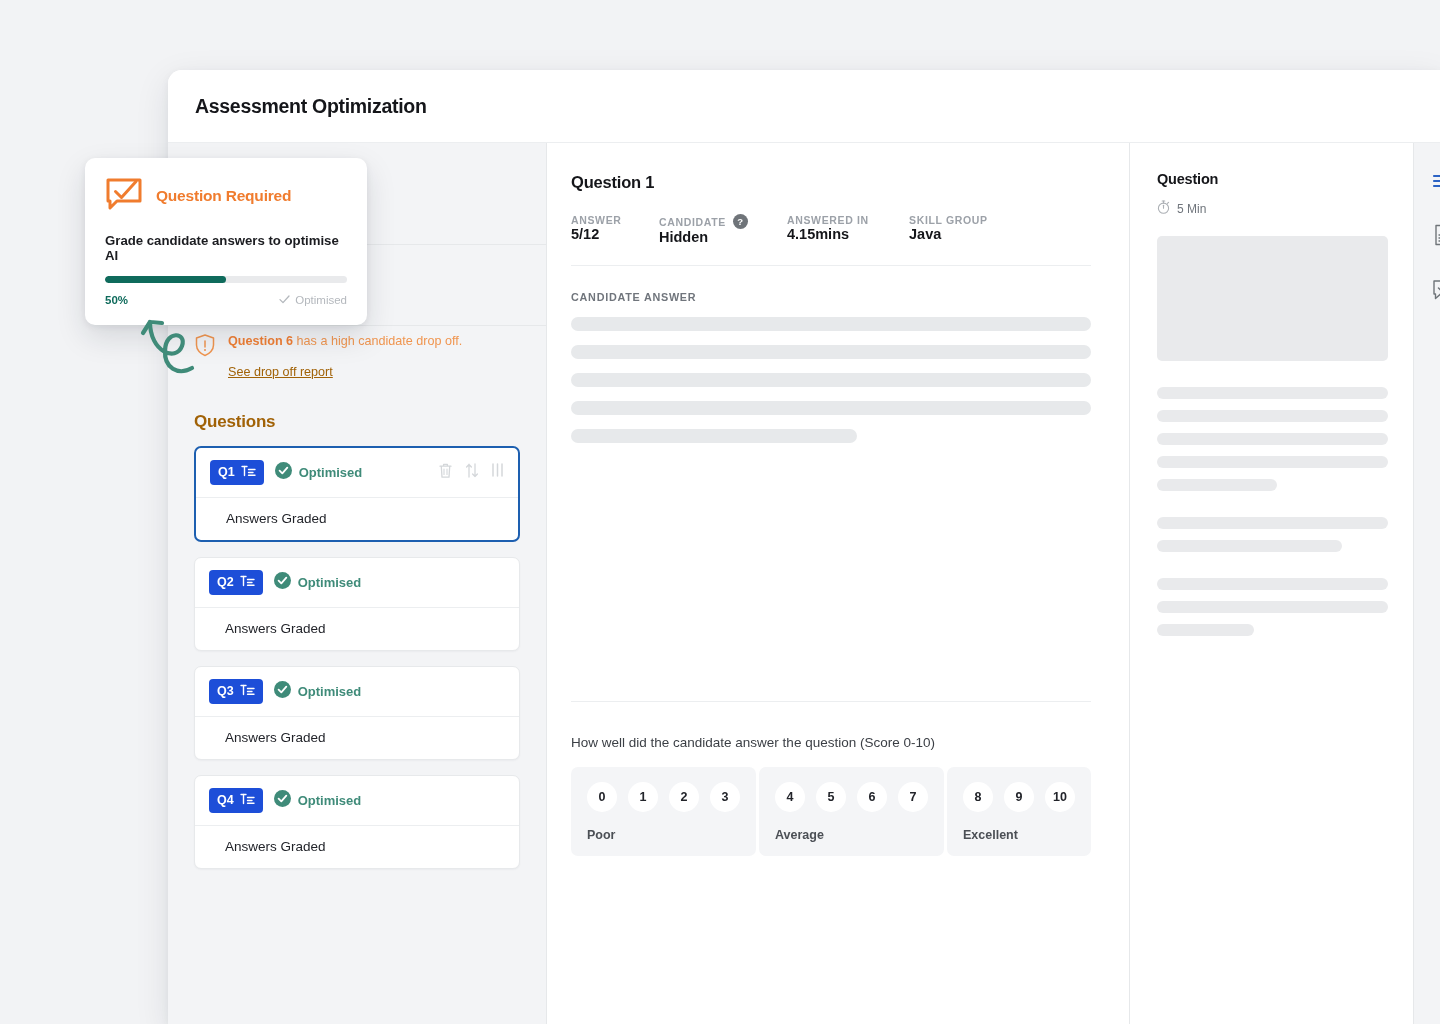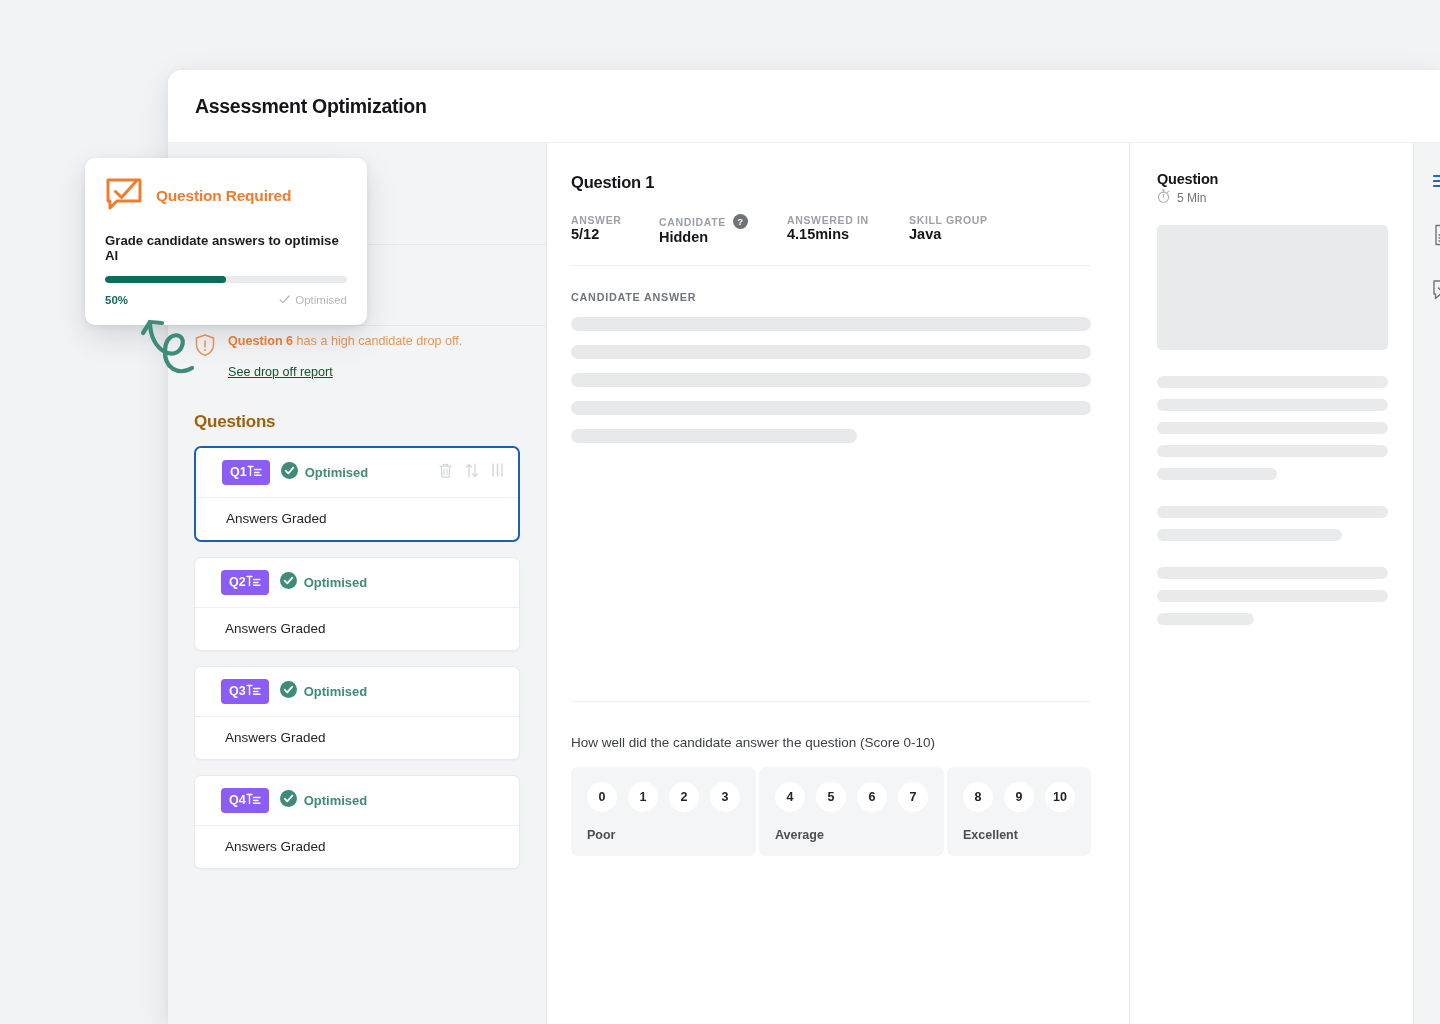--- a/index.html
+++ b/index.html
@@ -49,21 +49,21 @@
   .left-spacer-b { height: 80px; }
 
   
   .alert-row { display: flex; gap: 12px; align-items: flex-start; padding-top: 6px; }
   .alert-icon { flex: 0 0 22px; margin-top: 1px; }
   .alert-text { font-size: 12.6px; line-height: 1.5; }
   .alert-text .strong { color: #ef7f35; font-weight: 700; }
   .alert-text .rest { color: #f0954f; }
   .alert-link {
     display: inline-block; margin-top: 14px;
-    color: #14532d; font-size: 12.6px; text-decoration: underline;
+    color: #a16207; font-size: 12.6px; text-decoration: underline;
   }
 
   .questions-heading {
     margin-top: 32px; margin-bottom: 14px;
     font-size: 17px; font-weight: 700; color: #a16207; letter-spacing: -.2px;
   }
 
   
   .q-card {
     background: #fff; border-radius: 7px;
@@ -71,24 +71,24 @@
     margin-bottom: 15px;
     box-shadow: 0 1px 2px rgba(20,28,45,.04);
   }
   .q-card.selected { border: 2px solid #1d5fb0; box-shadow: none; }
   .q-card-head {
     display: flex; align-items: center; gap: 11px;
     padding: 12px 14px 12px 14px;
     border-bottom: 1px solid #eceef0;
   }
   .q-badge {
-    background: #8b5cf6; color: #fff; border-radius: 4px;
+    background: #1d4ed8; color: #fff; border-radius: 4px;
     height: 25px; padding: 0 8px;
-    display: inline-flex; align-items: center; 
-    font-size: 12.5px; font-weight: 700; margin-left: 12px;
+    display: inline-flex; align-items: center; gap: 6px;
+    font-size: 12.5px; font-weight: 700;
   }
   .q-status { display: inline-flex; align-items: center; gap: 7px; }
   .q-status-label { color: #3f8b79; font-size: 13px; font-weight: 700; }
   .q-actions { margin-left: auto; display: flex; align-items: center; gap: 12px; }
   .q-card-body { padding: 13px 30px 14px; font-size: 13.5px; color: #22242a; }
 
   
   .mid-panel {
     flex: 1 1 auto;
     background: #fff;
@@ -139,21 +139,21 @@
   }
   .score-caption { margin-top: 16px; font-size: 12.5px; font-weight: 600; color: #4b4f55; }
 
   
   .right-panel {
     width: 283px; flex: 0 0 283px;
     background: #fff;
     padding: 28px 25px 0 27px;
   }
   .right-title { font-size: 14.5px; font-weight: 700; color: #15161a; letter-spacing: -.2px; }
-  .right-time { margin-top: 2px; display: flex; align-items: center; gap: 7px; font-size: 12px; color: #70757c; }
+  .right-time { margin-top: 13px; display: flex; align-items: center; gap: 7px; font-size: 12px; color: #70757c; }
   .right-block { margin-top: 19px; height: 125px; background: #e9eaec; border-radius: 5px; }
   .rs { background: #e9eaec; border-radius: 8px; height: 12px; }
   .rs-group { margin-top: 26px; }
   .rs-group .rs + .rs { margin-top: 11px; }
 
   
   .tool-strip {
     width: 59px; flex: 0 0 59px;
     background: #f3f4f6;
     border-left: 1px solid #e6e8ea;

